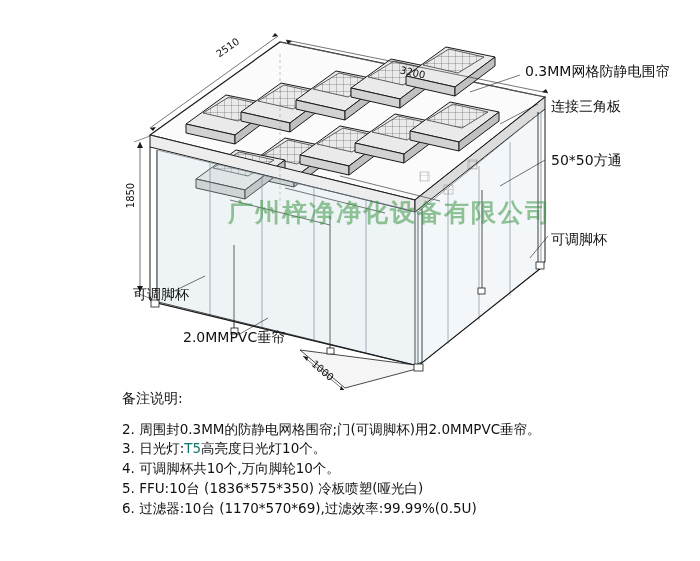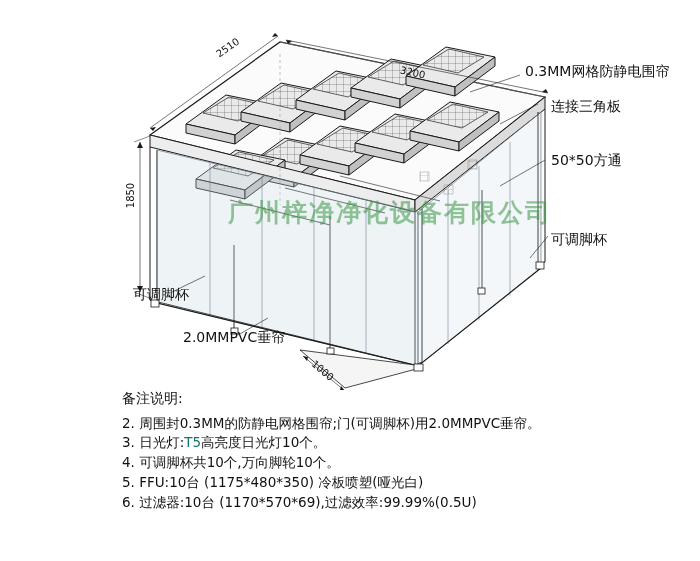--- a/index.html
+++ b/index.html
@@ -52,21 +52,21 @@
   
   #notes{
     position:absolute;
     left:122px;top:388px;
     width:540px;
     font-size:13.5px;
     font-family:"DejaVu Sans", sans-serif;
     color:#111;
     line-height:1.47;
   }
-  #notes .title{font-size:14px;margin-bottom:5px;}
+  #notes .title{font-size:14px;margin-bottom:11px;}
   #notes .row{white-space:nowrap;}
   .hl{color:#0f766e;}
 </style>
 </head>
 <body>
 
 <div id="stage">
 
   <div id="drawing">
     <svg width="700" height="390" viewBox="0 0 700 390">
@@ -250,21 +250,21 @@
     <div class="row">
       <span>3.</span>
       <span>日光灯:</span><span class="hl">T5</span><span>高亮度日光灯10个。</span>
     </div>
     <div class="row">
       <span>4.</span>
       <span>可调脚杯共10个,万向脚轮10个。</span>
     </div>
     <div class="row">
       <span>5.</span>
-      <span>FFU:10台 (1175*480*350) 冷板喷塑(哑光白)</span>
+      <span>FFU:10台 (1836*575*350) 冷板喷塑(哑光白)</span>
     </div>
     <div class="row">
       <span>6.</span>
       <span>过滤器:10台 (1170*570*69),过滤效率:99.99%(0.5U)</span>
     </div>
   </div>
 
 </div>
 
 </body></html>

